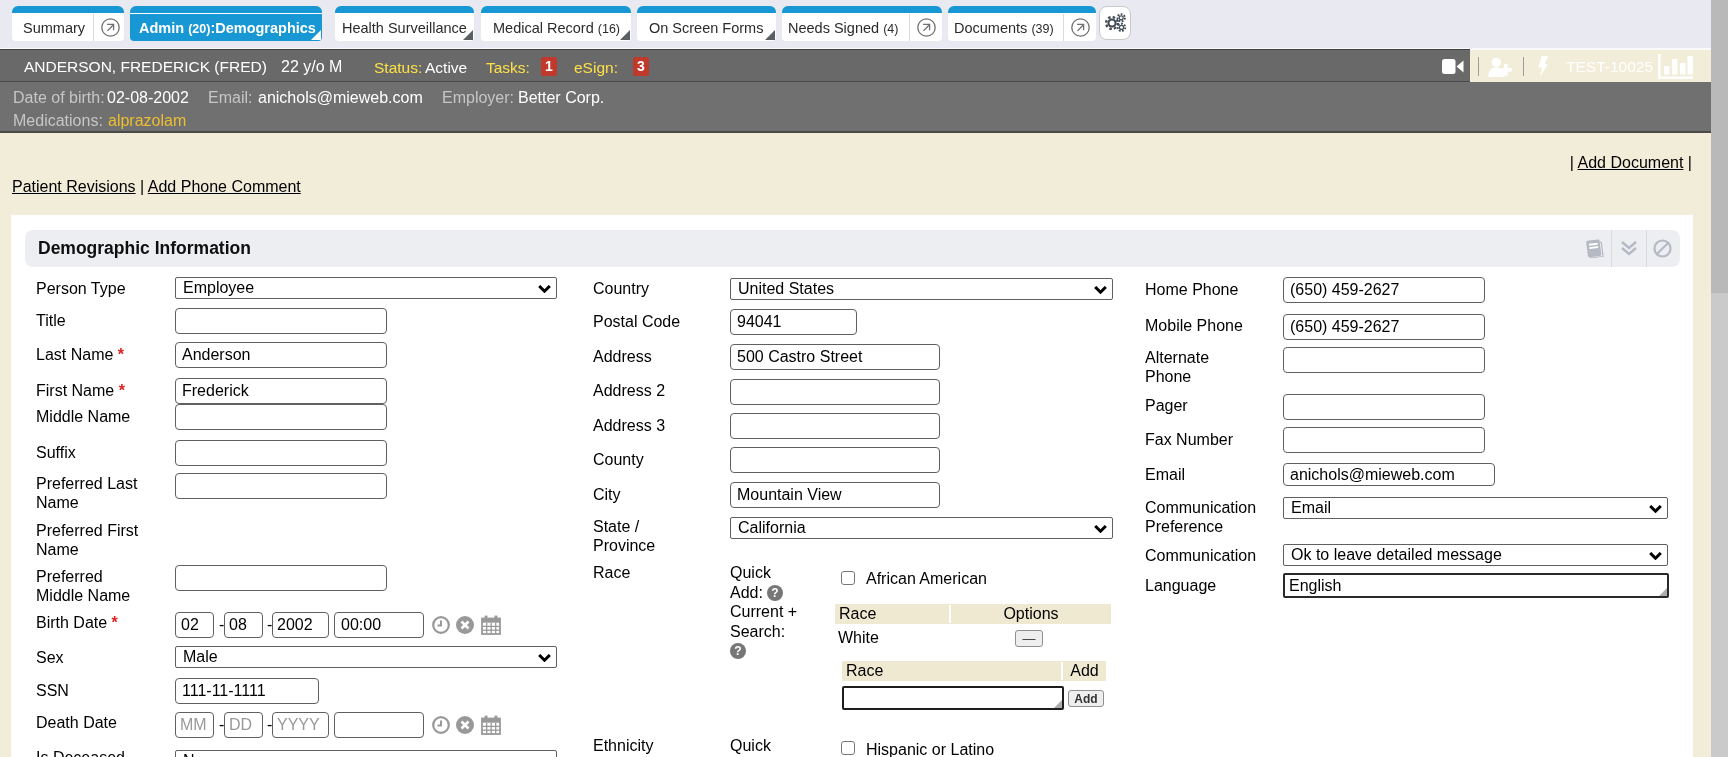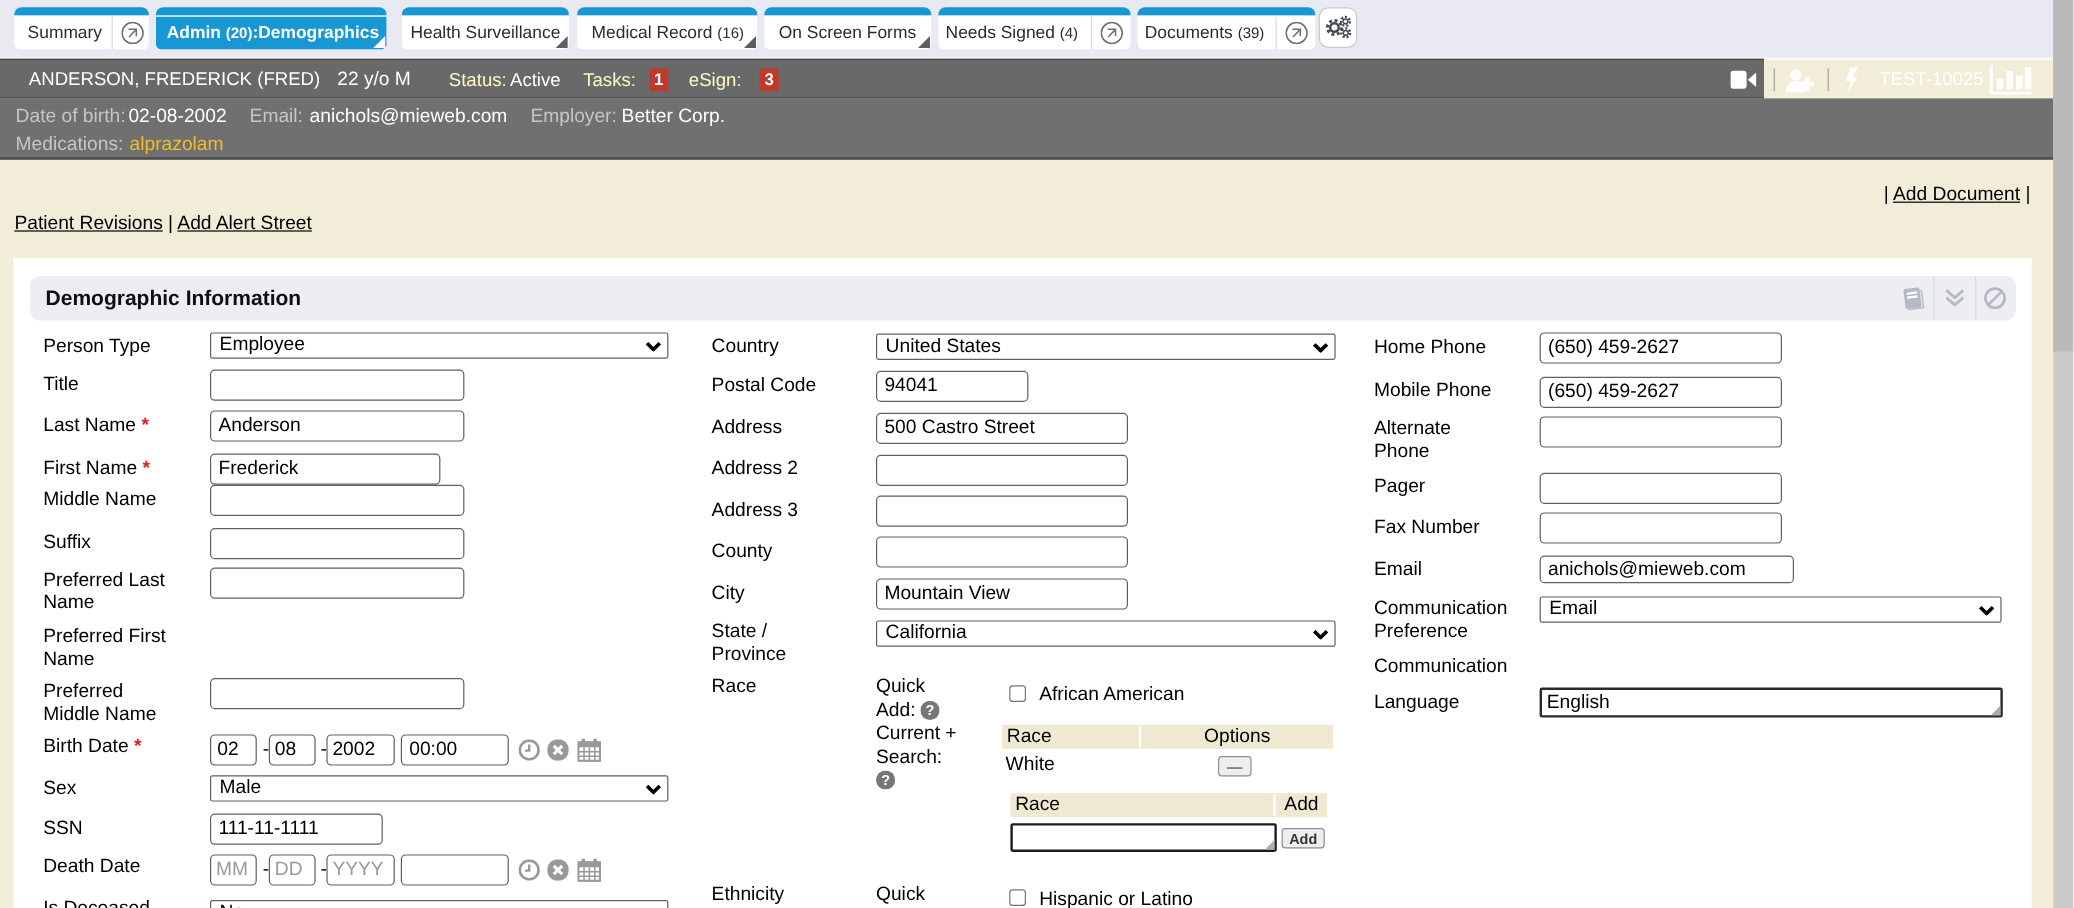--- a/index.html
+++ b/index.html
@@ -23,21 +23,21 @@
   border-left:10px solid transparent; border-bottom:10px solid #5a5f64; }
 .tab.active .fold { border-bottom-color:#fff; }
 .cnt { font-size:12.5px; }
 
 #bar1 { position:absolute; left:0; top:49px; width:1470px; height:33px; background:#696969;
   border-top:1px solid #404040; border-bottom:1px solid #4a4a4a; }
 #bar2 { position:absolute; left:0; top:82px; width:1711px; height:51px; background:#707070;
   border-bottom:2px solid #4a4a4a; }
 .b1t { position:absolute; top:8px; font-size:16px; color:#fff; white-space:nowrap; }
 #pname { font-size:15.5px; }
-.b1s { position:absolute; top:8.5px; font-size:15.5px; color:#fef9c3; white-space:nowrap; }
+.b1s { position:absolute; top:8.5px; font-size:15.5px; color:#fde047; white-space:nowrap; }
 .b1w { position:absolute; top:8.5px; font-size:15.5px; color:#fff; white-space:nowrap; }
 .redbox { position:absolute; top:7px; width:16px; height:19px; background:#c0392a; border-radius:2.5px;
   color:#fff; font-size:14px; font-weight:bold; text-align:center; line-height:19px; }
 .vsep { position:absolute; top:7px; width:1px; height:19px; background:#9d9d9d; }
 .b2g { position:absolute; font-size:16px; color:#c6c6c6; white-space:nowrap; }
 .b2w { position:absolute; font-size:16px; color:#fff; white-space:nowrap; }
 .b2y { position:absolute; font-size:16px; color:#eebe30; white-space:nowrap; }
 
 .blk-link { color:#000; text-decoration:underline; }
 #adddoc { position:absolute; top:154px; right:36px; font-size:16px; color:#000; }
@@ -204,21 +204,21 @@
     <span class="b2w" style="left:107px; top:7px;">02-08-2002</span>
     <span class="b2g" style="left:208px; top:7px;">Email:</span>
     <span class="b2w" style="left:258px; top:7px;">anichols@mieweb.com</span>
     <span class="b2g" style="left:442px; top:7px;">Employer:</span>
     <span class="b2w" style="left:518px; top:7px;">Better Corp.</span>
     <span class="b2g" style="left:13px; top:30px;">Medications:</span>
     <span class="b2y" style="left:108px; top:30px;">alprazolam</span>
   </div>
 
   <div id="adddoc">| <span class="blk-link">Add Document</span> |</div>
-  <div id="patlinks"><span class="blk-link">Patient Revisions</span> | <span class="blk-link">Add Alert Street</span></div>
+  <div id="patlinks"><span class="blk-link">Patient Revisions</span> | <span class="blk-link">Add Phone Comment</span></div>
 
   <div id="panel"></div>
   <div id="phead"></div>
   <div id="ptitle">Demographic Information</div>
   <div class="hsep" style="left:1611px;"></div>
   <div class="hsep" style="left:1646px;"></div>
   <svg class="icn" style="left:1585px; top:239px; transform:rotate(-7deg);" width="19" height="19" viewBox="0 0 19 19">
     <g fill="#b5b9c3">
       <path d="M3.5 1 L14 1 C15 1 15.5 1.6 15.5 2.6 L15.5 16 C15.5 17 15 17.6 14 17.6 L3.5 17.6 C2.5 17.6 2 17 2 16 L2 2.6 C2 1.6 2.5 1 3.5 1 Z"></path>
     </g>
@@ -242,21 +242,21 @@
         <path d="M1.2 1 L6.5 6.2 L11.8 1" fill="none" stroke="#000" stroke-width="3"></path>
       </svg></div>
 
   <div class="lab" style="left:36px; top:311px;">Title</div>
   <div class="inp" style="left:175px; top:308px; width:212px;"></div>
 
   <div class="lab" style="left:36px; top:345px;">Last Name <span class="req">*</span></div>
   <div class="inp" style="left:175px; top:342px; width:212px;">Anderson</div>
 
   <div class="lab" style="left:36px; top:381px;">First Name <span class="req">*</span></div>
-  <div class="inp" style="left:175px; top:378px; width:192px;">Frederick</div>
+  <div class="inp" style="left:175px; top:378px; width:212px;">Frederick</div>
 
   <div class="lab" style="left:36px; top:407px;">Middle Name</div>
   <div class="inp" style="left:175px; top:404px; width:212px;"></div>
 
   <div class="lab" style="left:36px; top:443px;">Suffix</div>
   <div class="inp" style="left:175px; top:440px; width:212px;"></div>
 
   <div class="lab" style="left:36px; top:474px;">Preferred Last<br>Name</div>
   <div class="inp" style="left:175px; top:473px; width:212px;"></div>
 
@@ -417,20 +417,23 @@
 
   <div class="lab" style="left:1145px; top:465px;">Email</div>
   <div class="inp" style="left:1283px; top:463px; width:212px; height:23px;">anichols@mieweb.com</div>
 
   <div class="lab" style="left:1145px; top:498px;">Communication<br>Preference</div>
   <div class="sel" style="left:1283px; top:497px; width:385px;">Email<svg class="car" width="13" height="8" viewBox="0 0 13 8">
         <path d="M1.2 1 L6.5 6.2 L11.8 1" fill="none" stroke="#000" stroke-width="3"></path>
       </svg></div>
 
   <div class="lab" style="left:1145px; top:546px;">Communication</div>
+  <div class="sel" style="left:1283px; top:544px; width:385px;">Ok to leave detailed message<svg class="car" width="13" height="8" viewBox="0 0 13 8">
+        <path d="M1.2 1 L6.5 6.2 L11.8 1" fill="none" stroke="#000" stroke-width="3"></path>
+      </svg></div>
 
   <div class="lab" style="left:1145px; top:576px;">Language</div>
   <div class="inp" style="left:1283px; top:573px; width:386px; height:25px; border:2px solid #2a2a2a; border-radius:2px; padding:0 4px;">English</div>
   <div class="grip" style="left:1659px; top:588px;"></div>
 
   <div id="sbar"></div>
   <div id="sthumb"></div>
 </div>
 
 </body></html>

